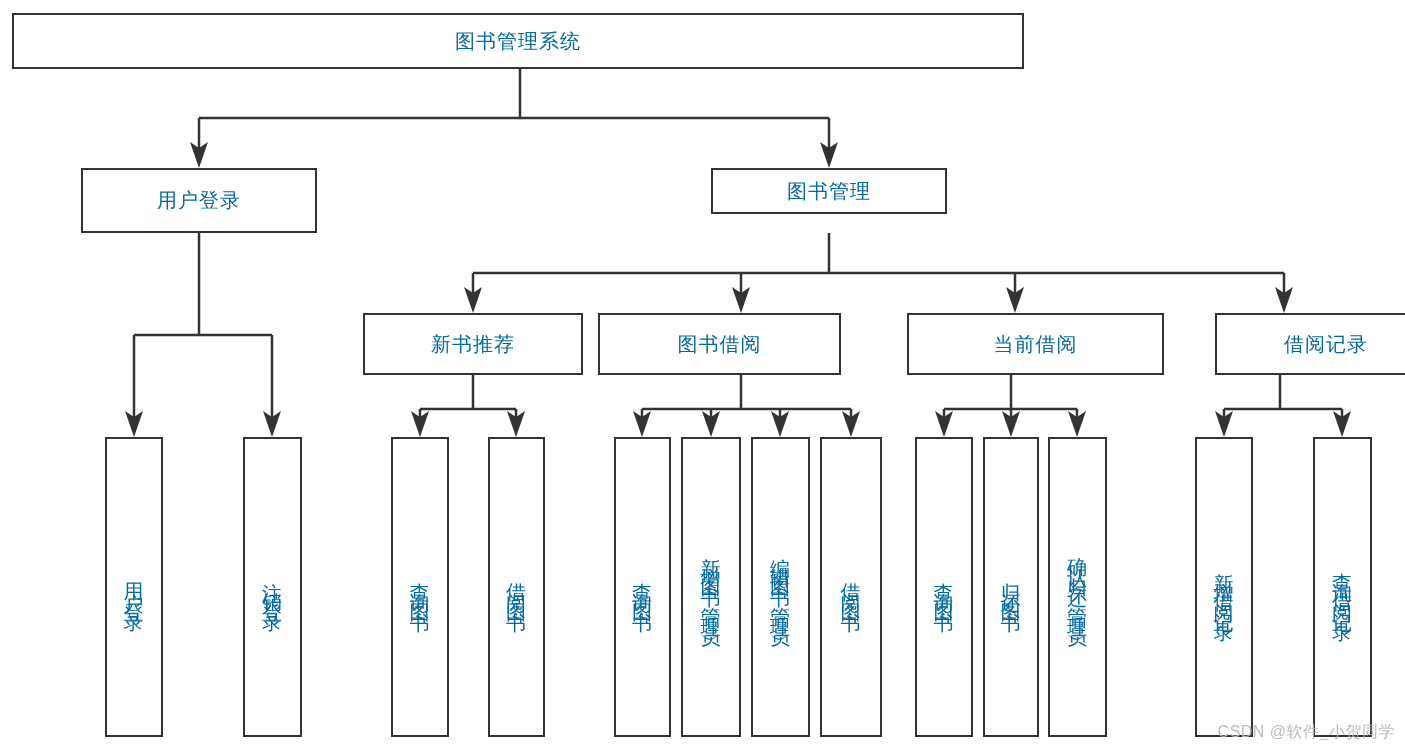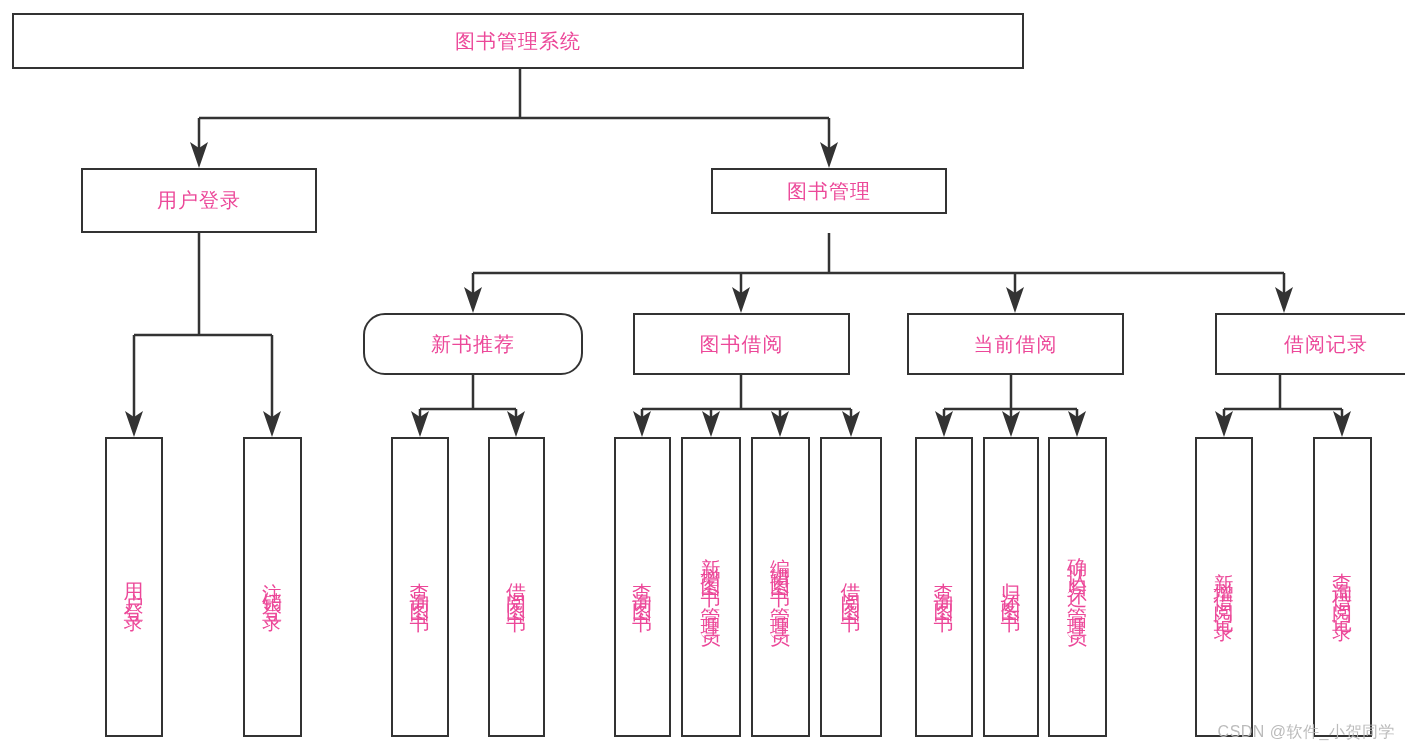--- a/index.html
+++ b/index.html
@@ -4,21 +4,21 @@
 <style>
   html,body{margin:0;padding:0;background:#fff;}
   #canvas{
     position:relative;width:1405px;height:747px;background:#fff;overflow:hidden;
     font-family:"Liberation Sans",sans-serif;color:#333;
   }
   #connectors{position:absolute;left:0;top:0;width:1405px;height:747px;}
   .node{
     position:absolute;box-sizing:border-box;background:#fff;border:2.5px solid #333;
     display:flex;align-items:center;justify-content:center;text-align:center;
-    color:#ec4899;
+    color:#0369a1;
   }
   .hnode{font-size:20px;letter-spacing:1px;}
   .vnode{
     writing-mode:vertical-rl;font-size:20px;letter-spacing:10px;line-height:1;
   }
   #watermark{
     position:absolute;right:10px;bottom:4px;font-size:16px;letter-spacing:0.5px;
     opacity:0.95;white-space:nowrap;
   }
 </style>
@@ -65,23 +65,23 @@
       <path d="M1224 437 L1215 411 L1224 417 L1233 411 Z"></path>
       <path d="M1342 437 L1333 411 L1342 417 L1351 411 Z"></path>
     </g>
   </svg>
 
   <div class="node hnode" style="left:12px;top:13px;width:1012px;height:56px;">图书管理系统</div>
 
   <div class="node hnode" style="left:81px;top:168px;width:236px;height:65px;">用户登录</div>
   <div class="node hnode" style="left:711px;top:168px;width:236px;height:46px;">图书管理</div>
 
-  <div class="node hnode" style="left:363px;top:313px;width:220px;height:62px;border-radius:22px;">新书推荐</div>
-  <div class="node hnode" style="left:633px;top:313px;width:217px;height:62px;">图书借阅</div>
-  <div class="node hnode" style="left:907px;top:313px;width:217px;height:62px;">当前借阅</div>
+  <div class="node hnode" style="left:363px;top:313px;width:220px;height:62px;">新书推荐</div>
+  <div class="node hnode" style="left:598px;top:313px;width:243px;height:62px;">图书借阅</div>
+  <div class="node hnode" style="left:907px;top:313px;width:257px;height:62px;">当前借阅</div>
   <div class="node hnode" style="left:1173px;top:313px;width:222px;height:62px;margin-left:42px;">借阅记录</div>
 
   <div class="node vnode" style="left:105px;top:437px;width:58px;height:300px;">用户登录</div>
   <div class="node vnode" style="left:243px;top:437px;width:59px;height:300px;">注销登录</div>
 
   <div class="node vnode" style="left:391px;top:437px;width:58px;height:300px;">查询图书</div>
   <div class="node vnode" style="left:488px;top:437px;width:57px;height:300px;">借阅图书</div>
 
   <div class="node vnode" style="left:614px;top:437px;width:57px;height:300px;">查询图书</div>
   <div class="node vnode" style="left:681px;top:437px;width:60px;height:300px;">新增图书（管理员）</div>

